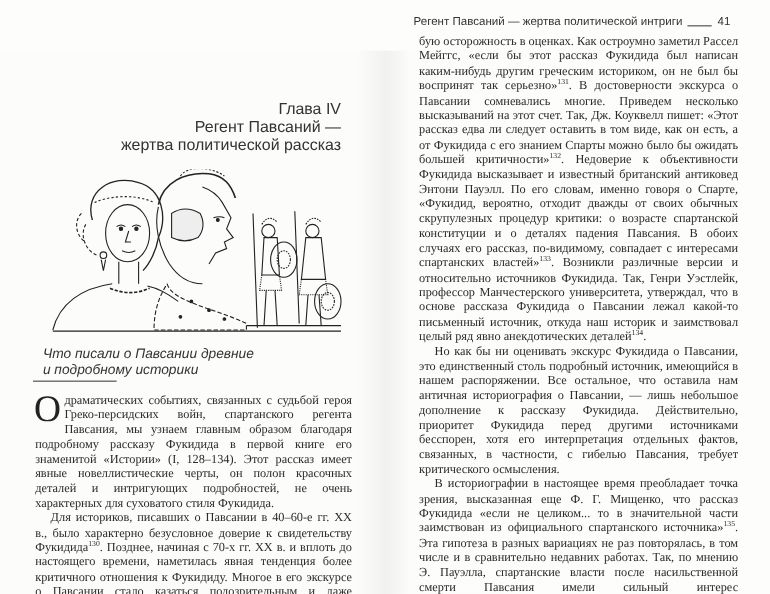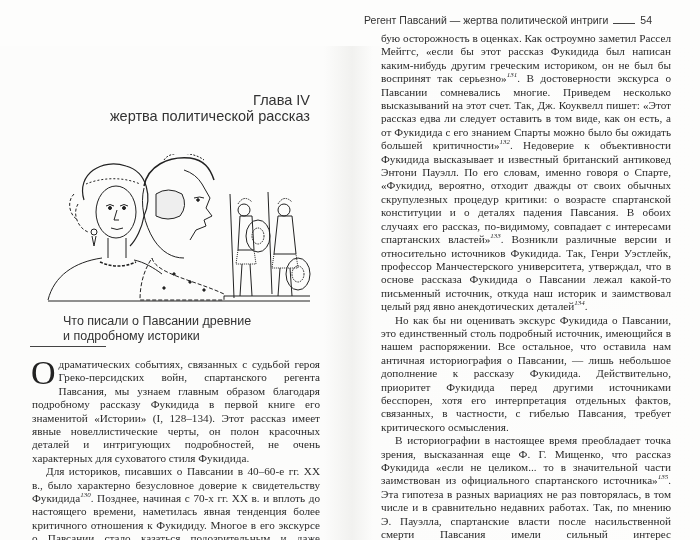--- a/index.html
+++ b/index.html
@@ -7,40 +7,41 @@
          font-family:"Liberation Serif", serif; color:#2a2a2a; }
   .page { position:absolute; top:0; height:540px;margin-top:46px; }
   .page-left { left:0; width:352px; background:linear-gradient(to right,#fcfcfb 0%,#fcfcfb 92%,#f1f1ef 100%); }
   .page-right { left:352px; width:348px; background:linear-gradient(to right,#f1f1ef 0%,#fcfcfb 6%,#fdfdfc 100%); }
 
   .chapter-head { position:absolute; right:42px; top:46px; text-align:right; font-size:14.5px; line-height:16px; color:#333; font-family:"Liberation Sans", sans-serif; }
   .chapter-head div { white-space:nowrap; }
 
   .illustration { position:absolute; left:44px; top:108px; width:270px; height:148px; }
 
-  .section-head { position:absolute; left:63px; top:268px; font-family:"Liberation Sans", sans-serif; font-size:12.5px; line-height:15px; color:#333; }
+  .section-head { position:absolute; left:39px; top:268px; font-family:"Liberation Sans", sans-serif; font-size:12.5px; line-height:15px; color:#333;font-style:italic; }
   .section-rule { position:absolute; left:30px; top:300px; width:76px; height:1px; background:#444; }
 
   .body-text { position:absolute; font-size:11.2px; line-height:13.4px; text-align:justify; color:#2b2b2b; }
   .body-text p { margin:0; }
   .left-body { left:32px; top:312px; width:288px; }
   .right-body { left:381px; top:32px; width:290px; }
   .indent { text-indent:14px; }
   .dropcap { float:left; font-size:34px; line-height:26px; margin:2px 3px 0 -1px; font-family:"Liberation Serif", serif; color:#222; }
-  sup { font-size:7px; line-height:0; vertical-align:super;font-style:italic; }
+  sup { font-size:7px; line-height:0; vertical-align:super; }
 
-  .running-head { position:absolute; left:364px; top:14px; width:288px; font-family:"Liberation Sans", sans-serif; font-size:10.5px; color:#333; display:flex; align-items:flex-end; white-space:nowrap; }
+  .running-head { position:absolute; left:376px; top:14px; width:288px; font-family:"Liberation Sans", sans-serif; font-size:10.5px; color:#333; display:flex; align-items:flex-end; white-space:nowrap; }
   .running-head .rule { flex:1; border-bottom:1px solid #444; margin:0 5px 2px 5px; height:0; }
 </style>
 </head>
 <body>
 
 <div class="page page-left">
   <div class="chapter-head">
     <div>Глава IV</div>
+    <div>Регент Павсаний —</div>
     <div>жертва политической рассказ</div>
   </div>
 
   <div class="illustration">
     <svg width="270" height="148" viewBox="0 0 270 148" fill="none" stroke="#222" stroke-width="1">
 
       <line x1="4" y1="147" x2="266" y2="147" stroke-width="1.2"></line>
       <line x1="180" y1="142" x2="266" y2="142"></line>
 
       <g>
@@ -108,21 +109,21 @@
     <p><span class="dropcap">О</span><span>драматических событиях, связанных с судьбой героя Греко-персидских войн, спартанского регента Павсания, мы узнаем главным образом благодаря подробному рассказу Фукидида в первой книге его знаменитой «Истории» (I, 128–134). Этот рассказ имеет явные новеллистические черты, он полон красочных деталей и интригующих подробностей, не очень характерных для суховатого стиля Фукидида.</span></p>
     <p class="indent"><span>Для историков, писавших о Павсании в 40–60-е гг. XX в., было характерно безусловное доверие к свидетельству Фукидида</span><sup>130</sup><span>. Позднее, начиная с 70-х гг. XX в. и вплоть до настоящего времени, наметилась явная тенденция более критичного отношения к Фукидиду. Многое в его экскурсе о Павсании стало казаться подозрительным и даже невероятным, в нем находили противоречия и сомнительные эпизоды. Но привычный пиетет по отношению к Фукидиду диктовал осо-</span></p>
   </div>
 </div>
 
 <div class="page page-right"></div>
 
 <div class="running-head">
   <span>Регент Павсаний — жертва политической интриги</span>
   <span class="rule"></span>
-  <span>54</span>
+  <span>41</span>
 </div>
 
 <div class="body-text right-body">
   <p>
     <span>бую осторожность в оценках. Как остроумно заметил Рассел Мейггс, «если бы этот рассказ Фукидида был написан каким-нибудь другим греческим историком, он не был бы воспринят так серьезно»</span><sup>131</sup><span>. В достоверности экскурса о Павсании сомневались многие. Приведем несколько высказываний на этот счет. Так, Дж. Коуквелл пишет: «Этот рассказ едва ли следует оставить в том виде, как он есть, а от Фукидида с его знанием Спарты можно было бы ожидать большей критичности»</span><sup>132</sup><span>. Недоверие к объективности Фукидида высказывает и известный британский антиковед Энтони Пауэлл. По его словам, именно говоря о Спарте, «Фукидид, вероятно, отходит дважды от своих обычных скрупулезных процедур критики: о возрасте спартанской конституции и о деталях падения Павсания. В обоих случаях его рассказ, по-видимому, совпадает с интересами спартанских властей»</span><sup>133</sup><span>. Возникли различные версии и относительно источников Фукидида. Так, Генри Уэстлейк, профессор Манчестерского университета, утверждал, что в основе рассказа Фукидида о Павсании лежал какой-то письменный источник, откуда наш историк и заимствовал целый ряд явно анекдотических деталей</span><sup>134</sup><span>.</span>
   </p>
   <p class="indent">
     <span>Но как бы ни оценивать экскурс Фукидида о Павсании, это единственный столь подробный источник, имеющийся в нашем распоряжении. Все остальное, что оставила нам античная историография о Павсании, — лишь небольшое дополнение к рассказу Фукидида. Действительно, приоритет Фукидида перед другими источниками бесспорен, хотя его интерпретация отдельных фактов, связанных, в частности, с гибелью Павсания, требует критического осмысления.</span>
   </p>
   <p class="indent">

